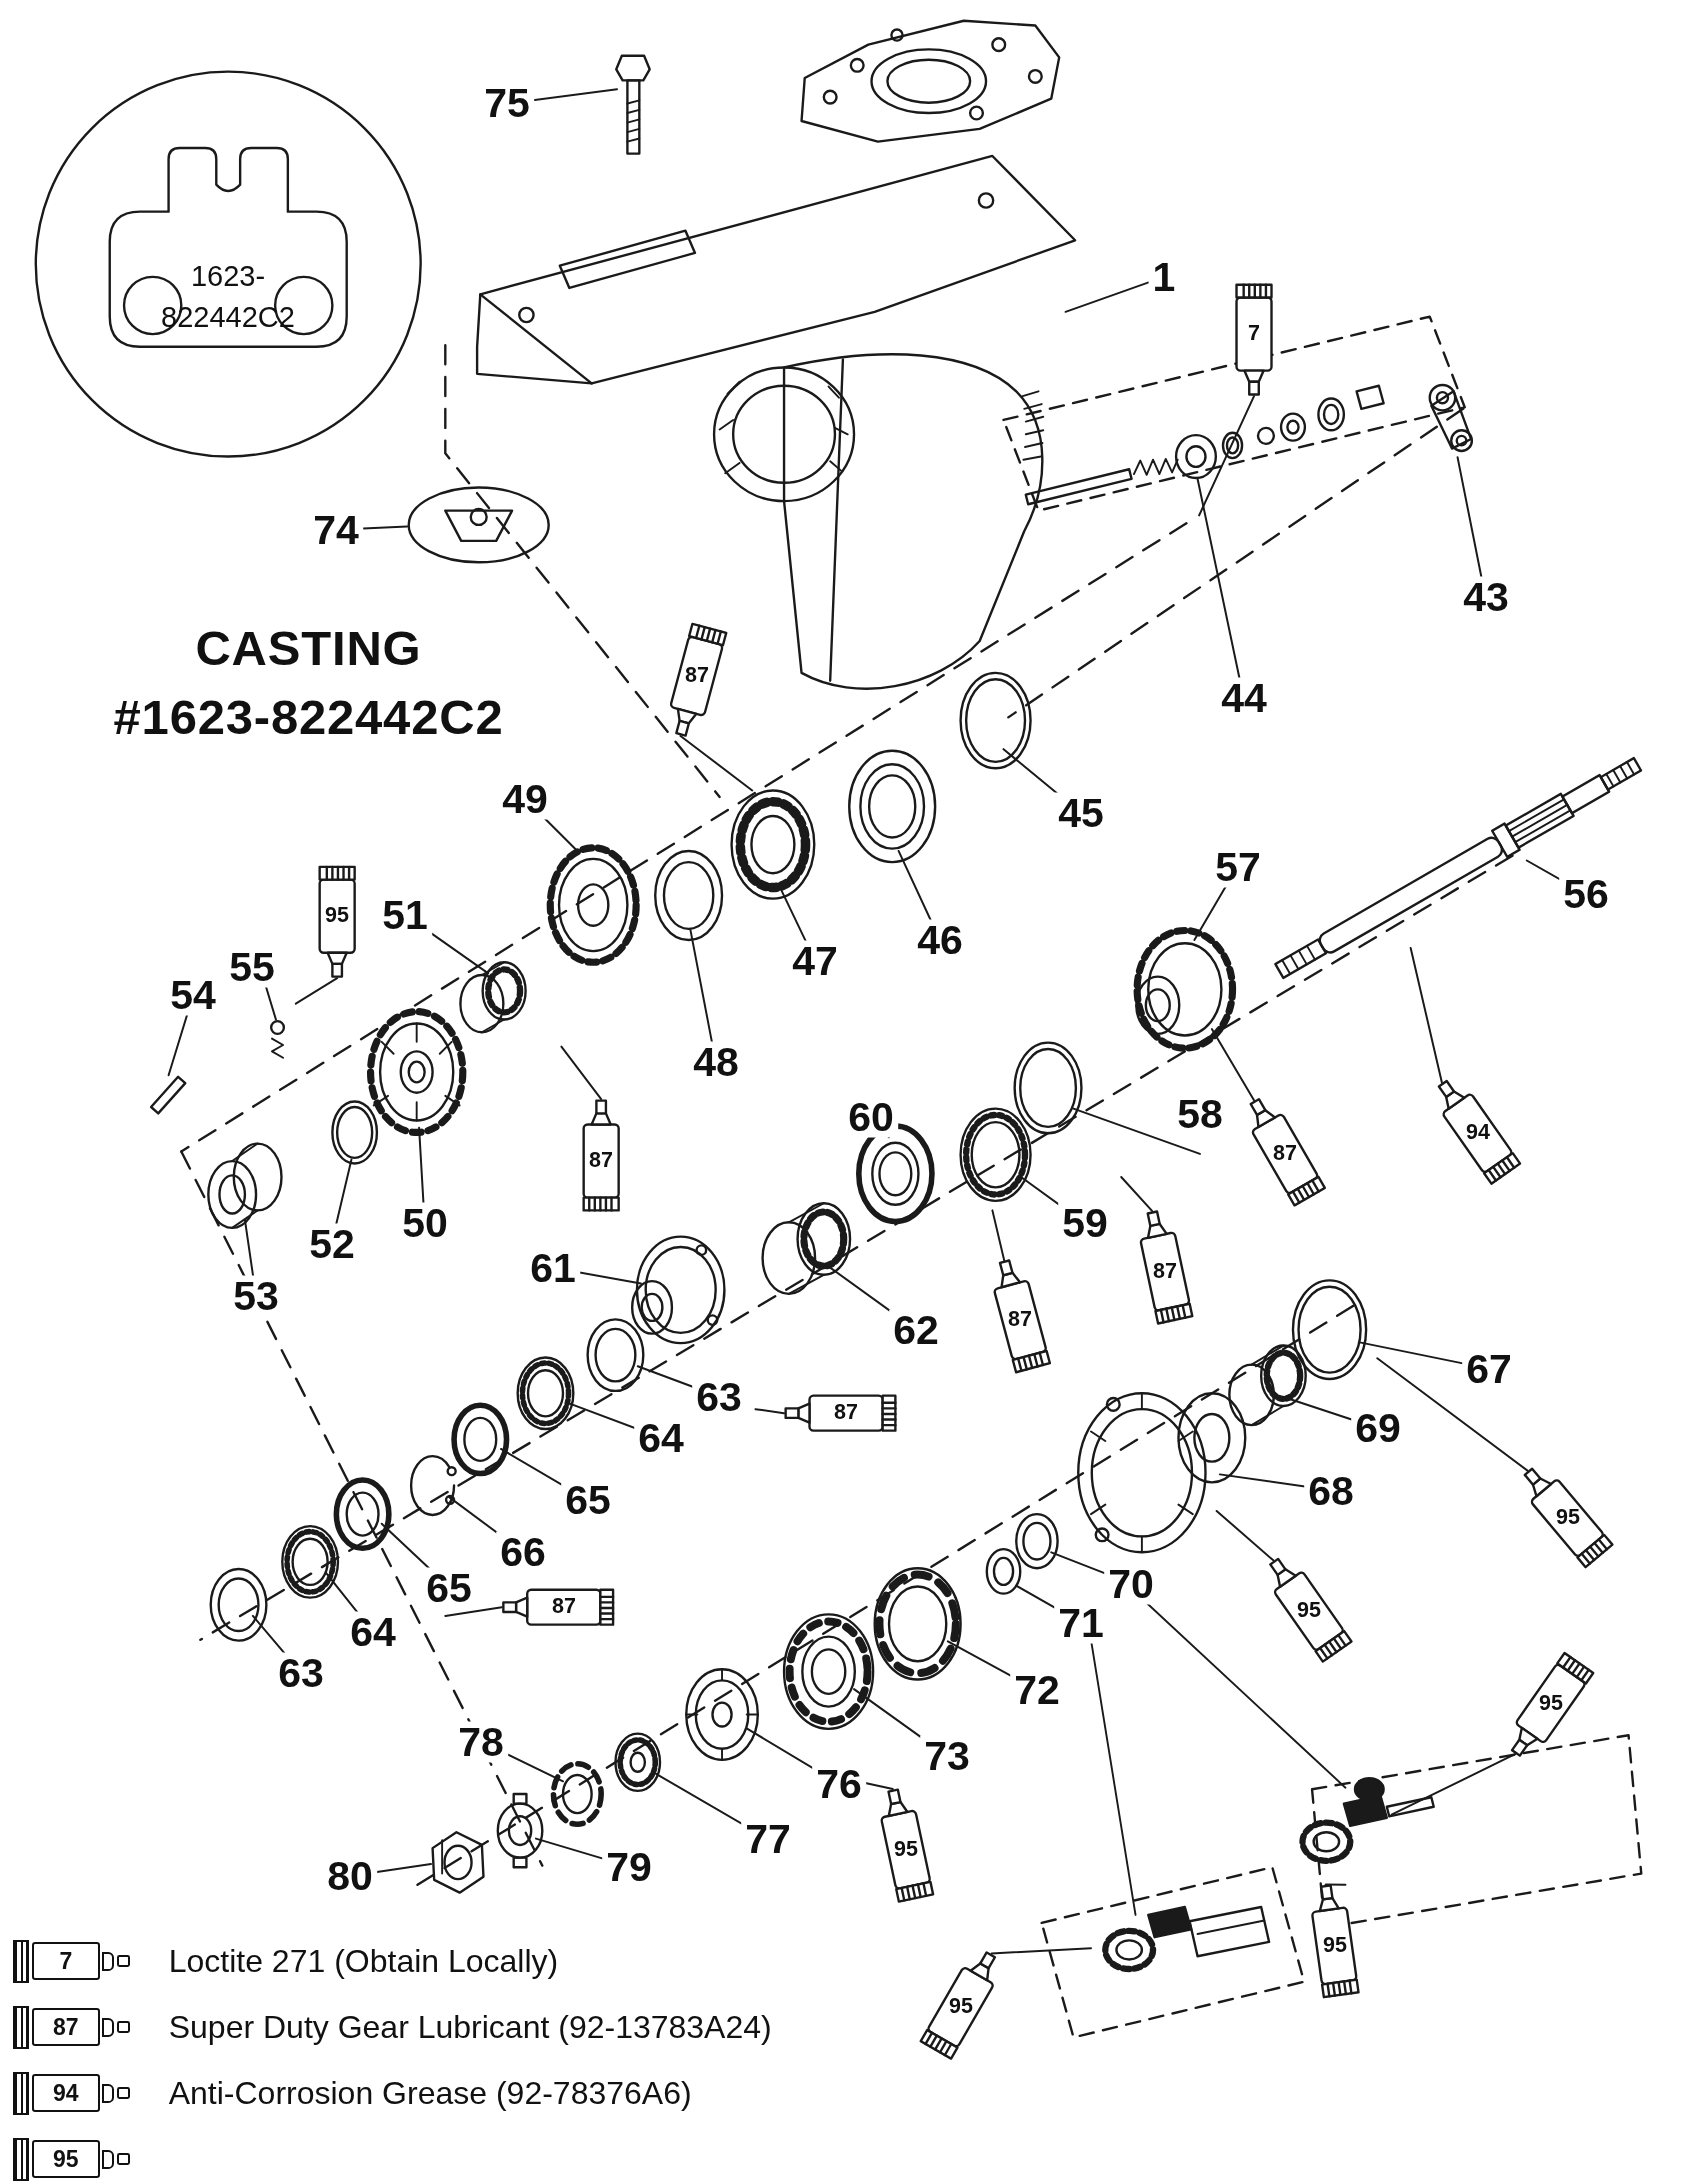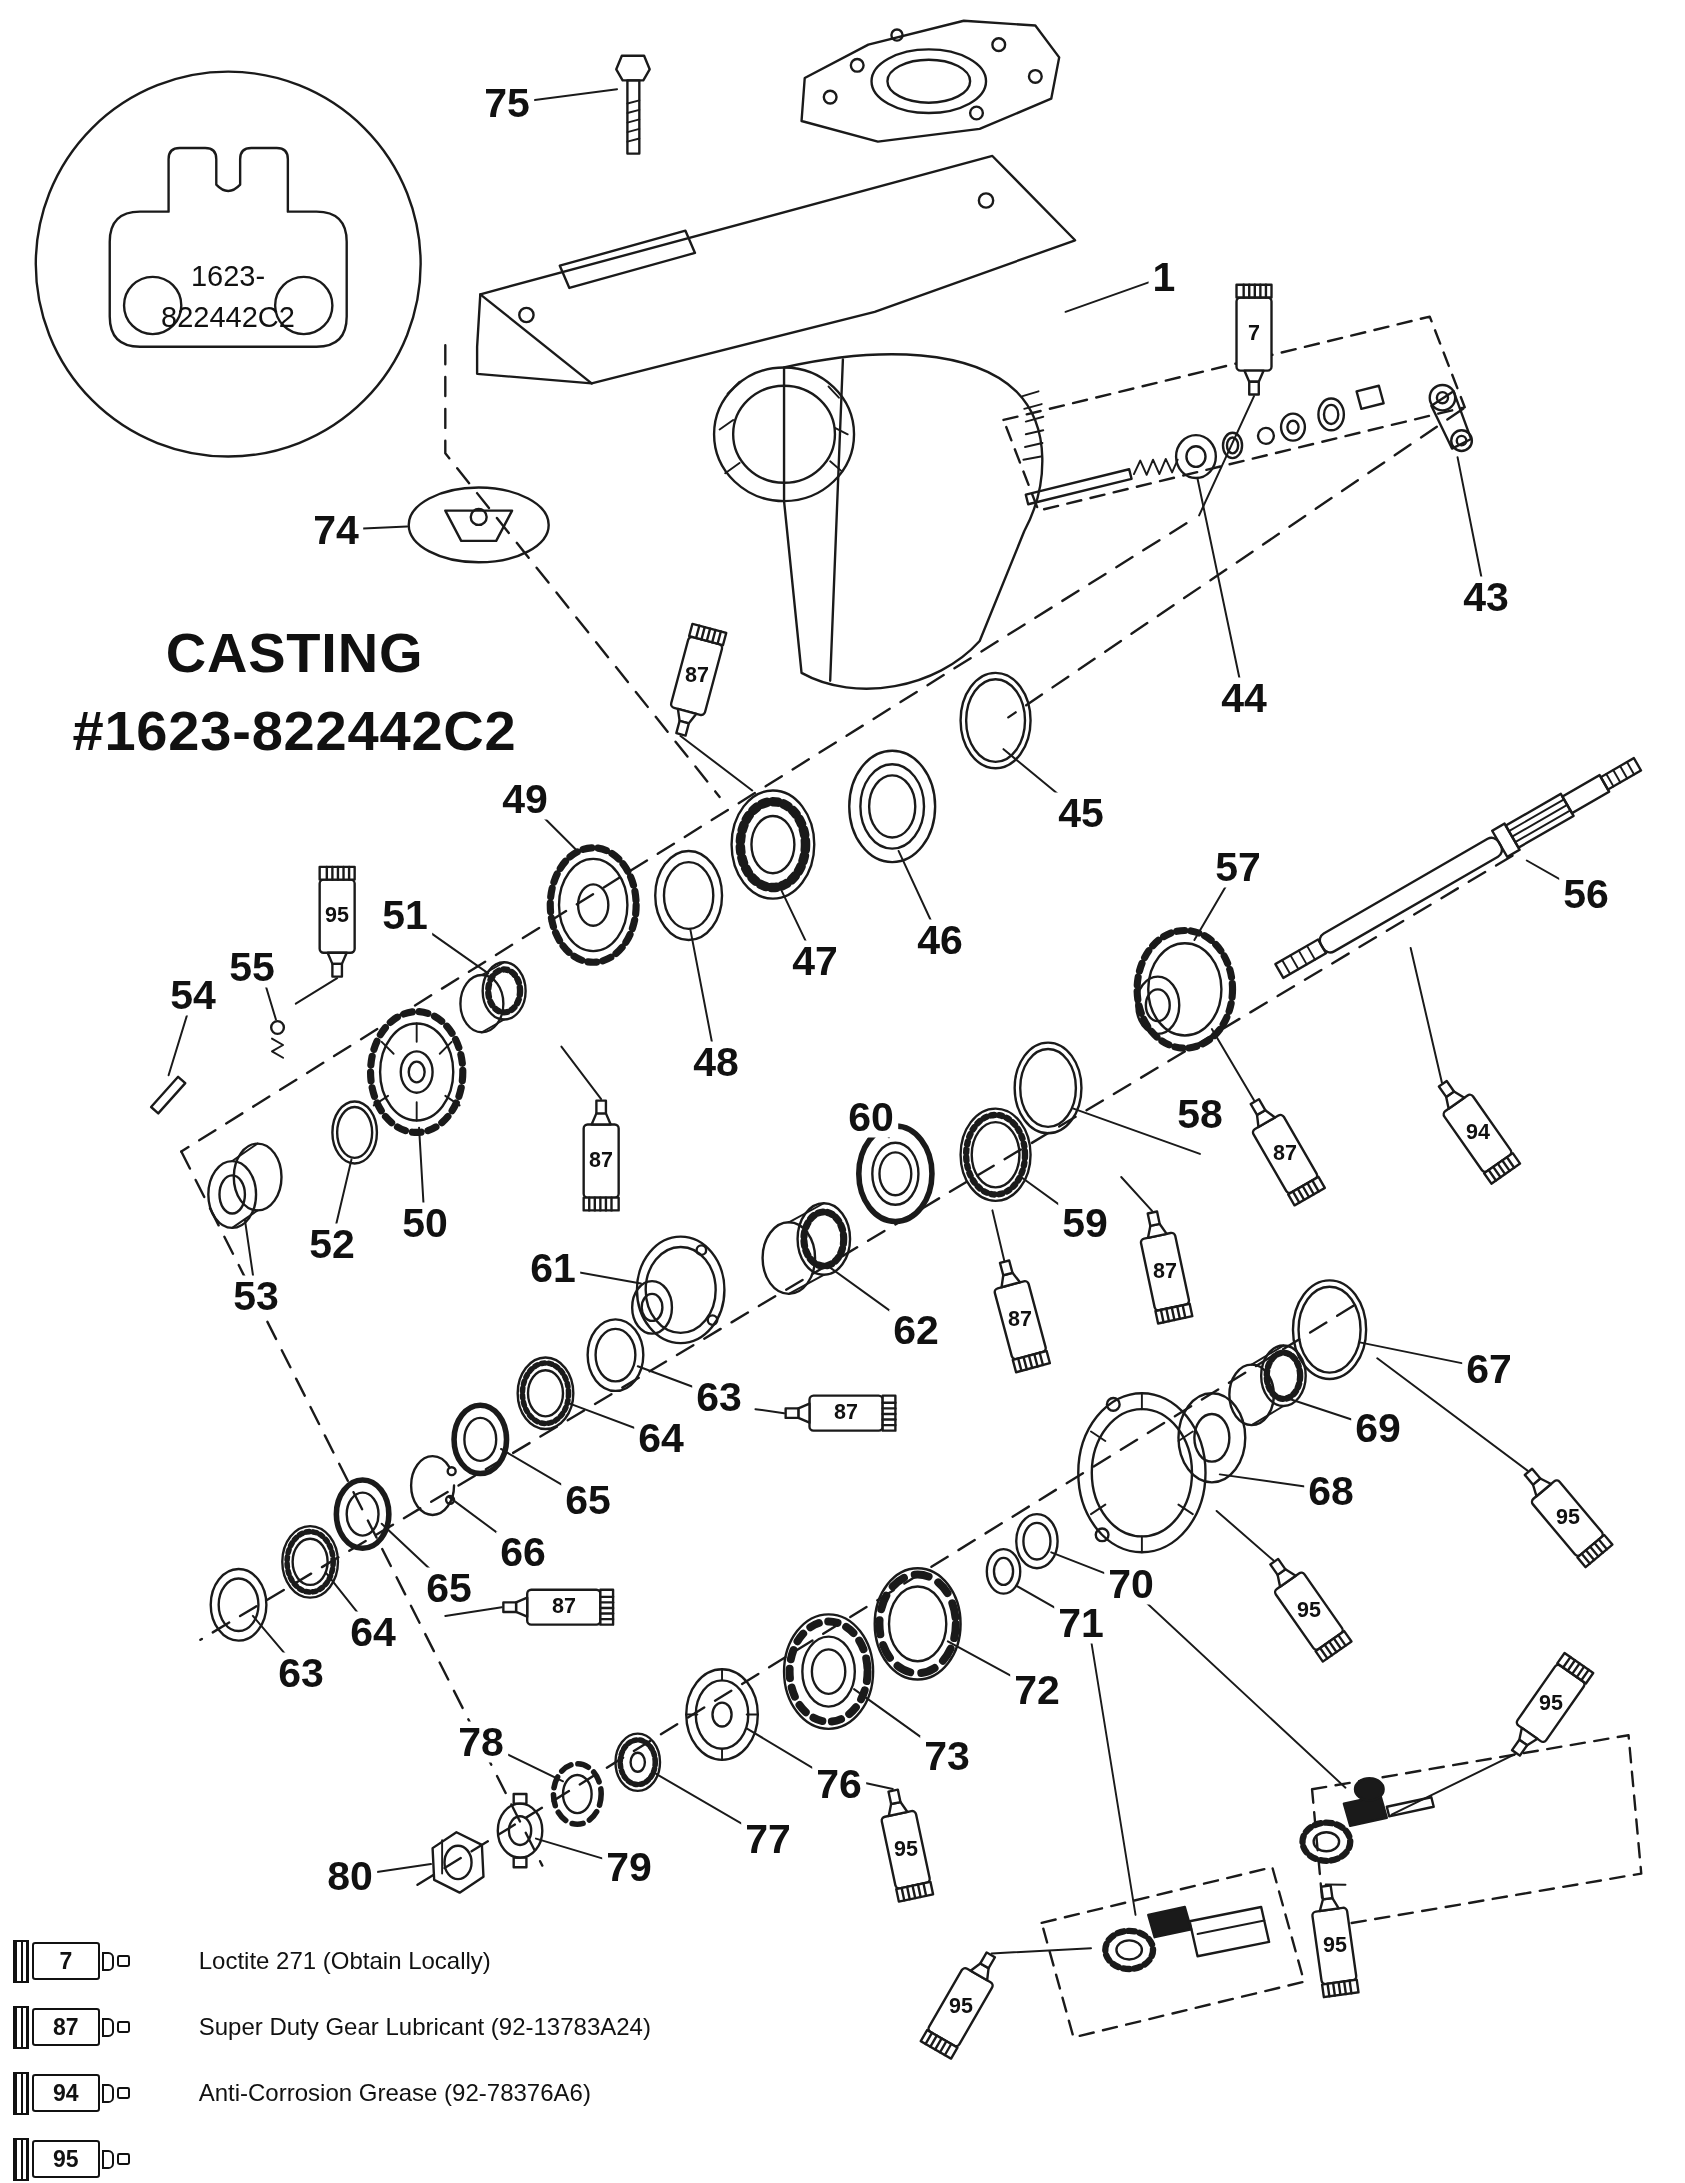--- a/index.html
+++ b/index.html
@@ -11,34 +11,34 @@
   .dash{stroke-dasharray:24 16}
   .dash2{stroke-dasharray:18 12}
   .thin{stroke-width:2.4}
   .darkfill{fill:#1a1a1a;stroke:#1a1a1a}
   #leader-lines line{stroke:#1a1a1a;stroke-width:2.5}
   .tube{fill:#fff;stroke:#1a1a1a;stroke-width:3}
   .callout{position:absolute;transform:translate(-50%,-50%);font-weight:700;font-size:41px;
            line-height:1;background:#fff;padding:0 4px;z-index:4;white-space:nowrap}
   .tube-label{position:absolute;transform:translate(-50%,-50%);font-weight:700;font-size:21.5px;
            line-height:1;z-index:4;white-space:nowrap}
-  .casting-heading{position:absolute;left:48px;top:614px;width:493px;text-align:center;
-           font-weight:700;font-size:56px;line-height:1.4;letter-spacing:0.8px;z-index:3}
+  .casting-heading{position:absolute;left:62px;top:614px;width:493px;text-align:center;
+           font-weight:700;font-size:49px;line-height:1.4;letter-spacing:0.8px;z-index:3}
   .circle-text{position:absolute;transform:translate(-50%,-50%);font-size:29px;z-index:3;
            text-align:center;white-space:nowrap}
   .legend{position:absolute;left:12.7px;top:1938px;display:flex;flex-direction:column;gap:20px;z-index:3}
   .legend-row{display:flex;align-items:center;height:46px}
   .legend-tube{display:flex;align-items:center;width:156px;flex:0 0 auto}
   .lt-crimp{width:16px;height:43px;border:2.4px solid #111;box-sizing:border-box;
            background:repeating-linear-gradient(90deg,#111 0 2.4px,#fff 2.4px 5.6px)}
   .lt-body{width:68px;height:38px;border:2.4px solid #111;border-radius:3.2px;margin-left:3.2px;
            display:flex;align-items:center;justify-content:center;font-weight:700;font-size:23px;box-sizing:border-box}
   .lt-neck{width:12px;height:19px;border:2.4px solid #111;border-radius:0 5.6px 5.6px 0;margin-left:2.4px;box-sizing:border-box}
   .lt-tip{width:13.5px;height:12px;border:2.4px solid #111;border-radius:2.4px;margin-left:2.4px;box-sizing:border-box}
-  .legend-text{font-size:24px;margin-left:30px;white-space:pre}
+  .legend-text{font-size:32px;white-space:pre}
 </style>
 </head>
 <body>
 
 <div id="stage">
 
 <svg id="diagram" width="1685" height="2183" viewBox="0 0 2119 2745">
   <g class="art">
 
     <g>

